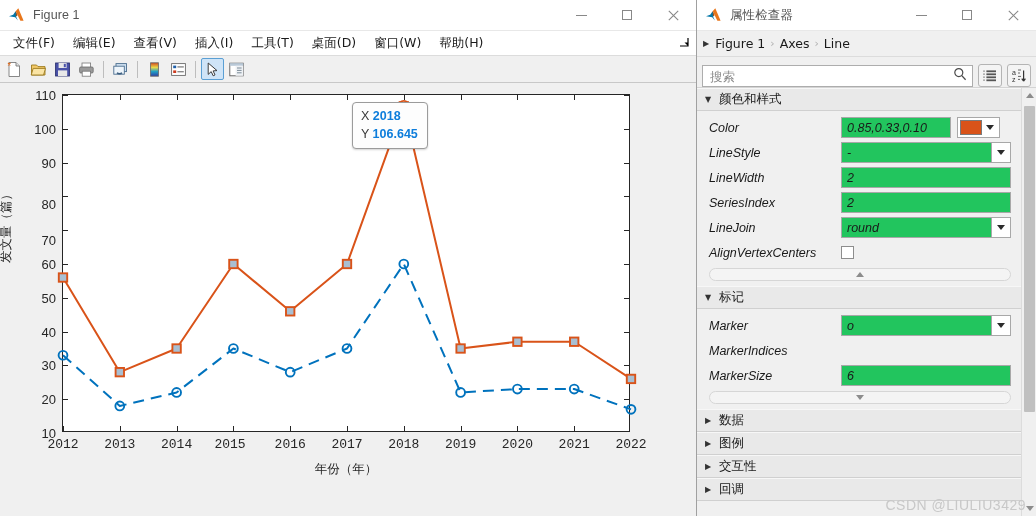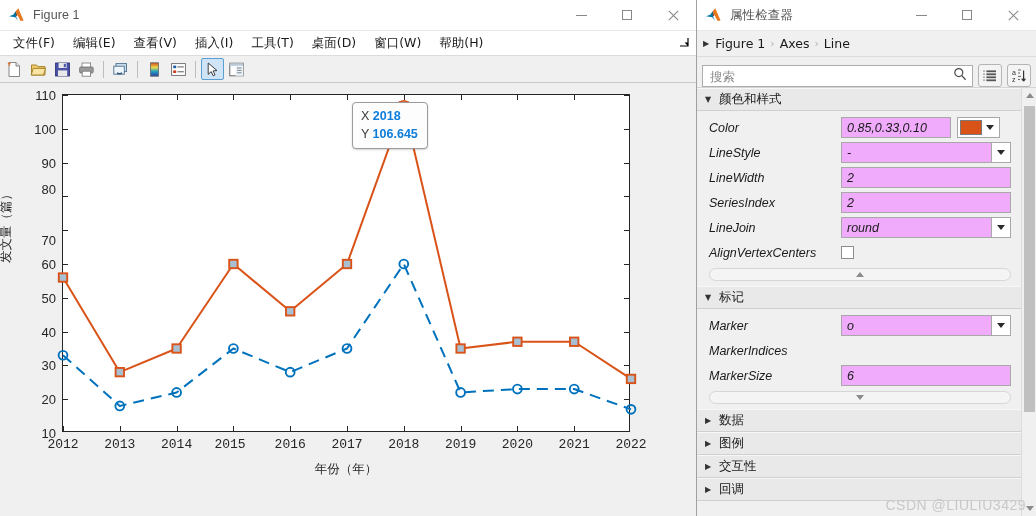--- a/index.html
+++ b/index.html
@@ -160,21 +160,21 @@
   }
   .sec-caret { font-size: 8px; color: #333; width: 8px; }
   .prop-list { background: #f0f0f0; padding: 4px 0 0 0; font-style: italic; }
   .prop-row { display: flex; align-items: center; height: 25px; padding: 0 10px 0 12px; }
   .prop-label {
     width: 132px; font-size: 12.5px; color: #1a1a1a; flex: 0 0 auto;
     font-family: "Liberation Sans", sans-serif;
   }
   .prop-ctl { flex: 1 1 auto; display: flex; align-items: center; height: 21px; }
   .field {
-    flex: 1 1 auto; height: 21px; background: #f0abfc; border: 1px solid #a8a8a8;
+    flex: 1 1 auto; height: 21px; background: #22c55e; border: 1px solid #a8a8a8;
     display: flex; align-items: center; padding: 0 5px;
     font-size: 12.5px; color: #1a1a1a; overflow: hidden; white-space: nowrap;
     font-family: "Liberation Sans", sans-serif;
   }
   .field.narrow { flex: 0 0 110px; }
   .dd-btn {
     width: 19px; height: 21px; background: #fff; border: 1px solid #a8a8a8;
     border-left: none; display: flex; align-items: center; justify-content: center;
   }
   .caret-dn {
@@ -340,21 +340,21 @@
 
     <div class="figure-canvas">
 
       <div class="axis-title-y">发文量（篇）</div>
 
       <div class="plot-area">
 
         <div class="ylabel-tick" style="top:0px">110</div>
         <div class="ylabel-tick" style="top:33.8px">100</div>
         <div class="ylabel-tick" style="top:67.6px">90</div>
-        <div class="ylabel-tick" style="top:94px">80</div>
+        <div class="ylabel-tick" style="top:109px">80</div>
         <div class="ylabel-tick" style="top:145px">70</div>
         <div class="ylabel-tick" style="top:169px">60</div>
         <div class="ylabel-tick" style="top:202.8px">50</div>
         <div class="ylabel-tick" style="top:236.6px">40</div>
         <div class="ylabel-tick" style="top:270.4px">30</div>
         <div class="ylabel-tick" style="top:304.2px">20</div>
         <div class="ylabel-tick" style="top:338px">10</div>
 
         <div class="tick-y" style="top:0px"></div>
           <div class="tick-y" style="top:33.8px"></div>

